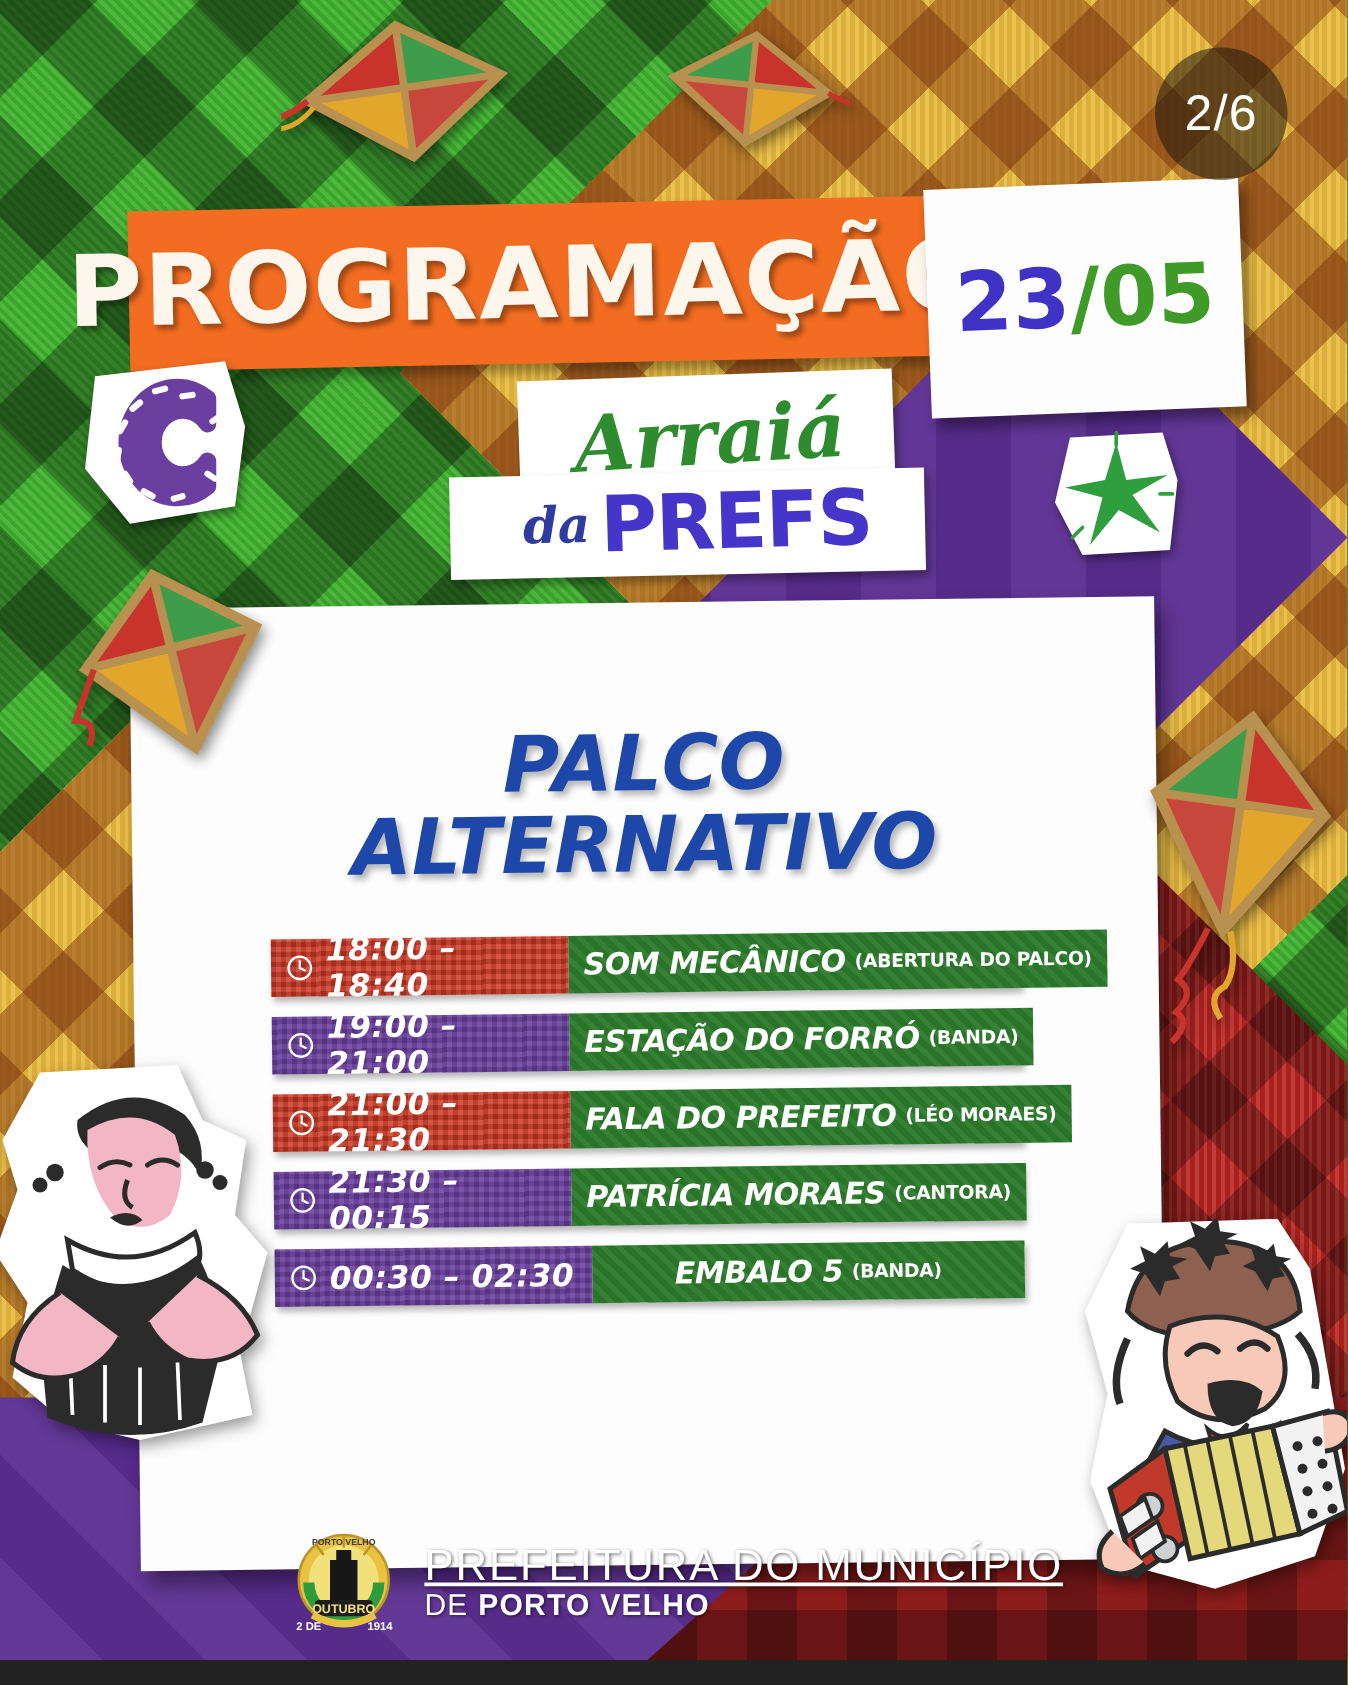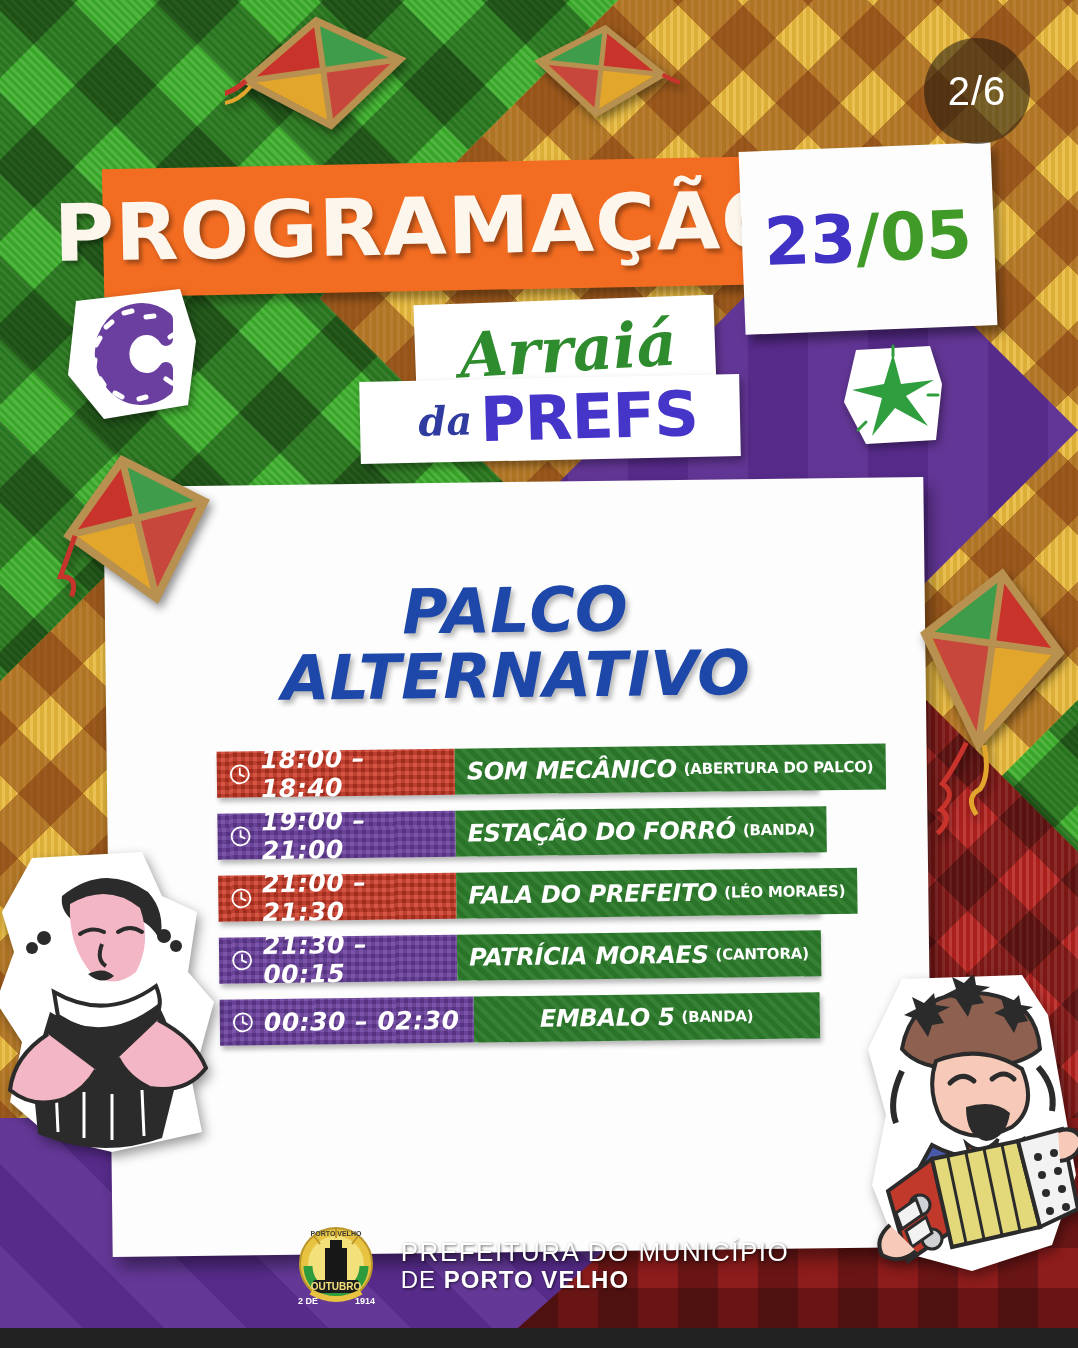--- a/index.html
+++ b/index.html
@@ -377,22 +377,23 @@
     z-index: 59;
   }
   #footer-text {
     color: #ffffff;
     text-align: left;
     line-height: 1.12;
     text-shadow: 1px 1px 3px rgba(0,0,0,0.6);
   }
   #footer-text .l1 {
     display: block;
-    font-size: 26px;
+    font-size: 35px;
     letter-spacing: 1.5px;
+    text-decoration: underline;
   }
   #footer-text .l2 {
     display: block;
     font-size: 24px;
     letter-spacing: 1px;
   }
   #footer-text .l2 b { font-weight: bold; }
 </style>
 </head>
 <body>

